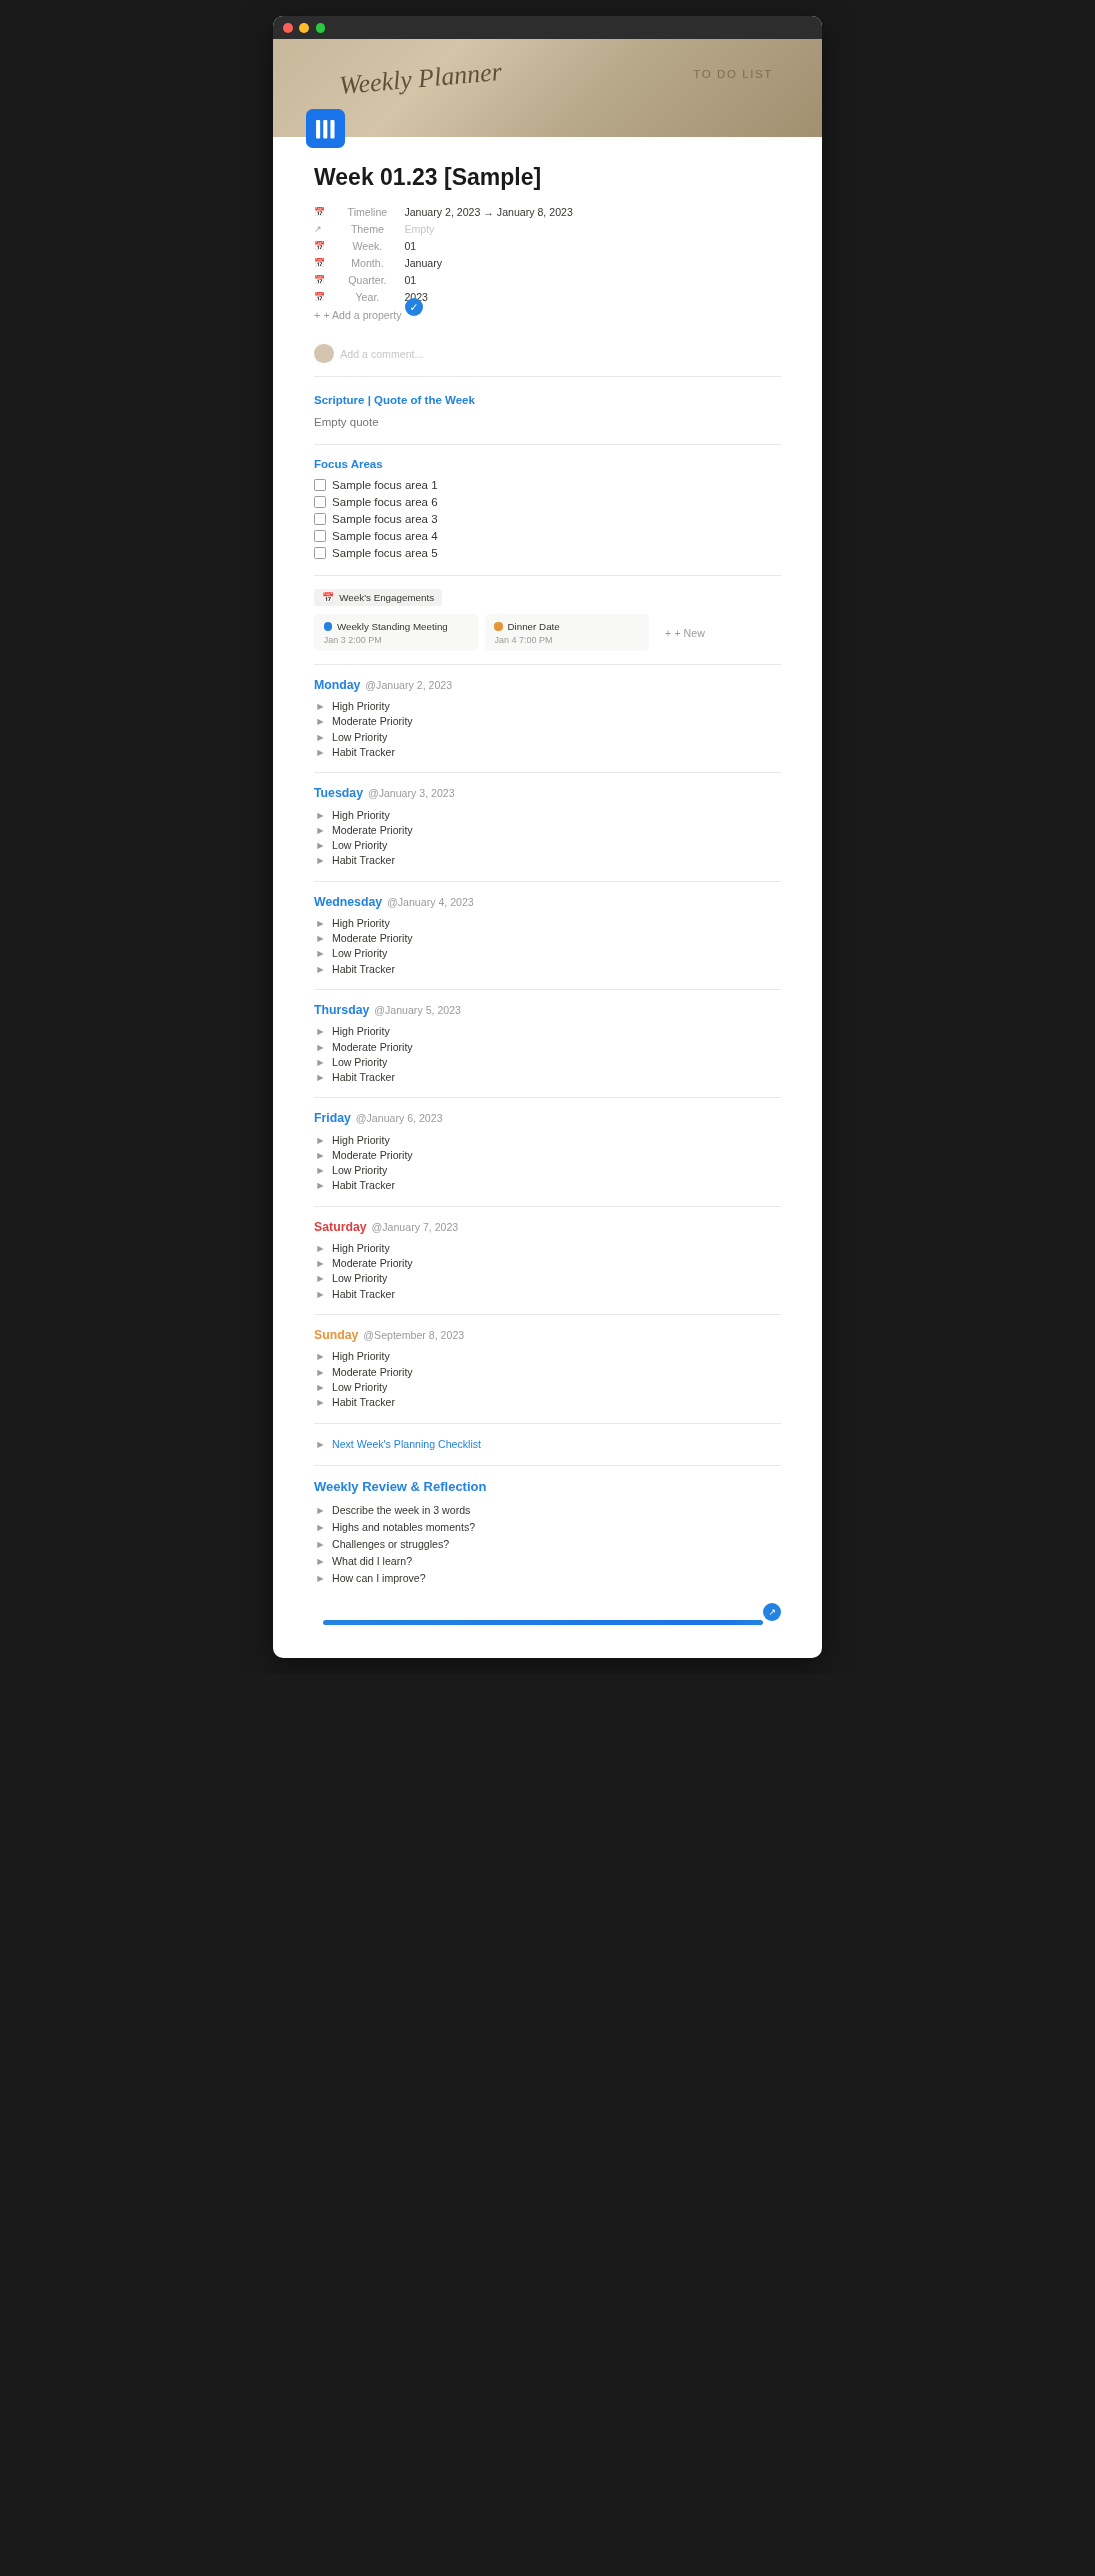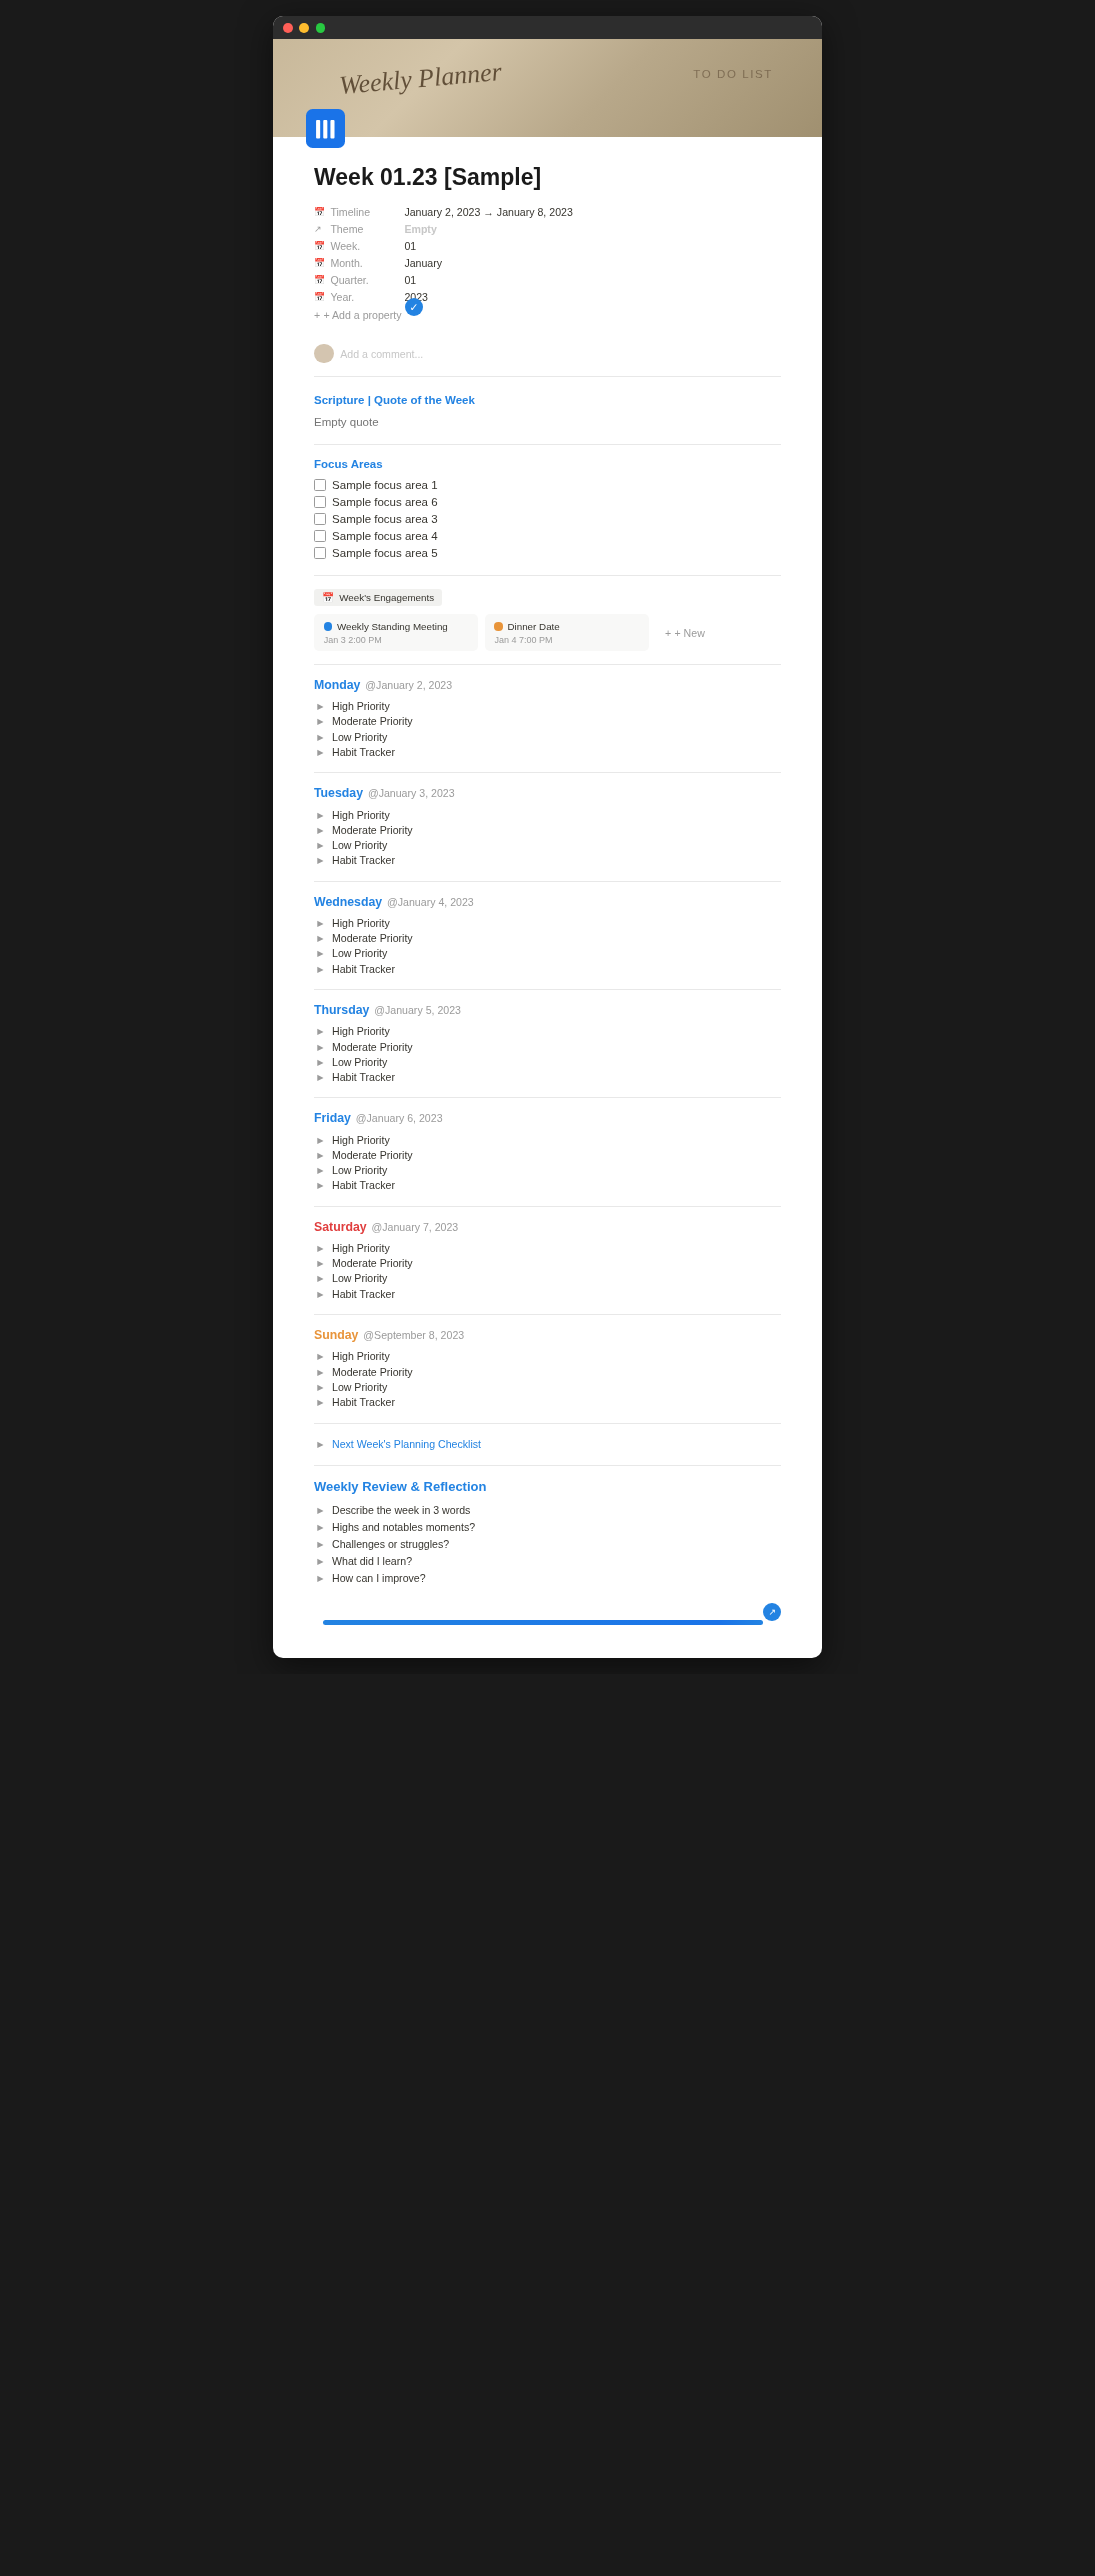--- a/index.html
+++ b/index.html
@@ -99,26 +99,27 @@
       width: 16.4px;
       color: #9b9b9b;
       font-size: 9px;
       flex-shrink: 0;
     }
     .property-name {
       width: 74px;
       color: #9b9b9b;
       flex-shrink: 0;
       font-size: 10.6px;
+      text-align: center;
     }
     .property-value {
       color: #37352f;
       font-size: 10.6px;
     }
-    .property-value.empty { color: #c7c7c7; font-weight: bold; }
+    .property-value.empty { color: #c7c7c7; }
     .add-property {
       display: flex;
       align-items: center;
       gap: 3.3px;
       color: #9b9b9b;
       font-size: 10.6px;
       padding: 3.3px 0;
       cursor: pointer;
     }
 

